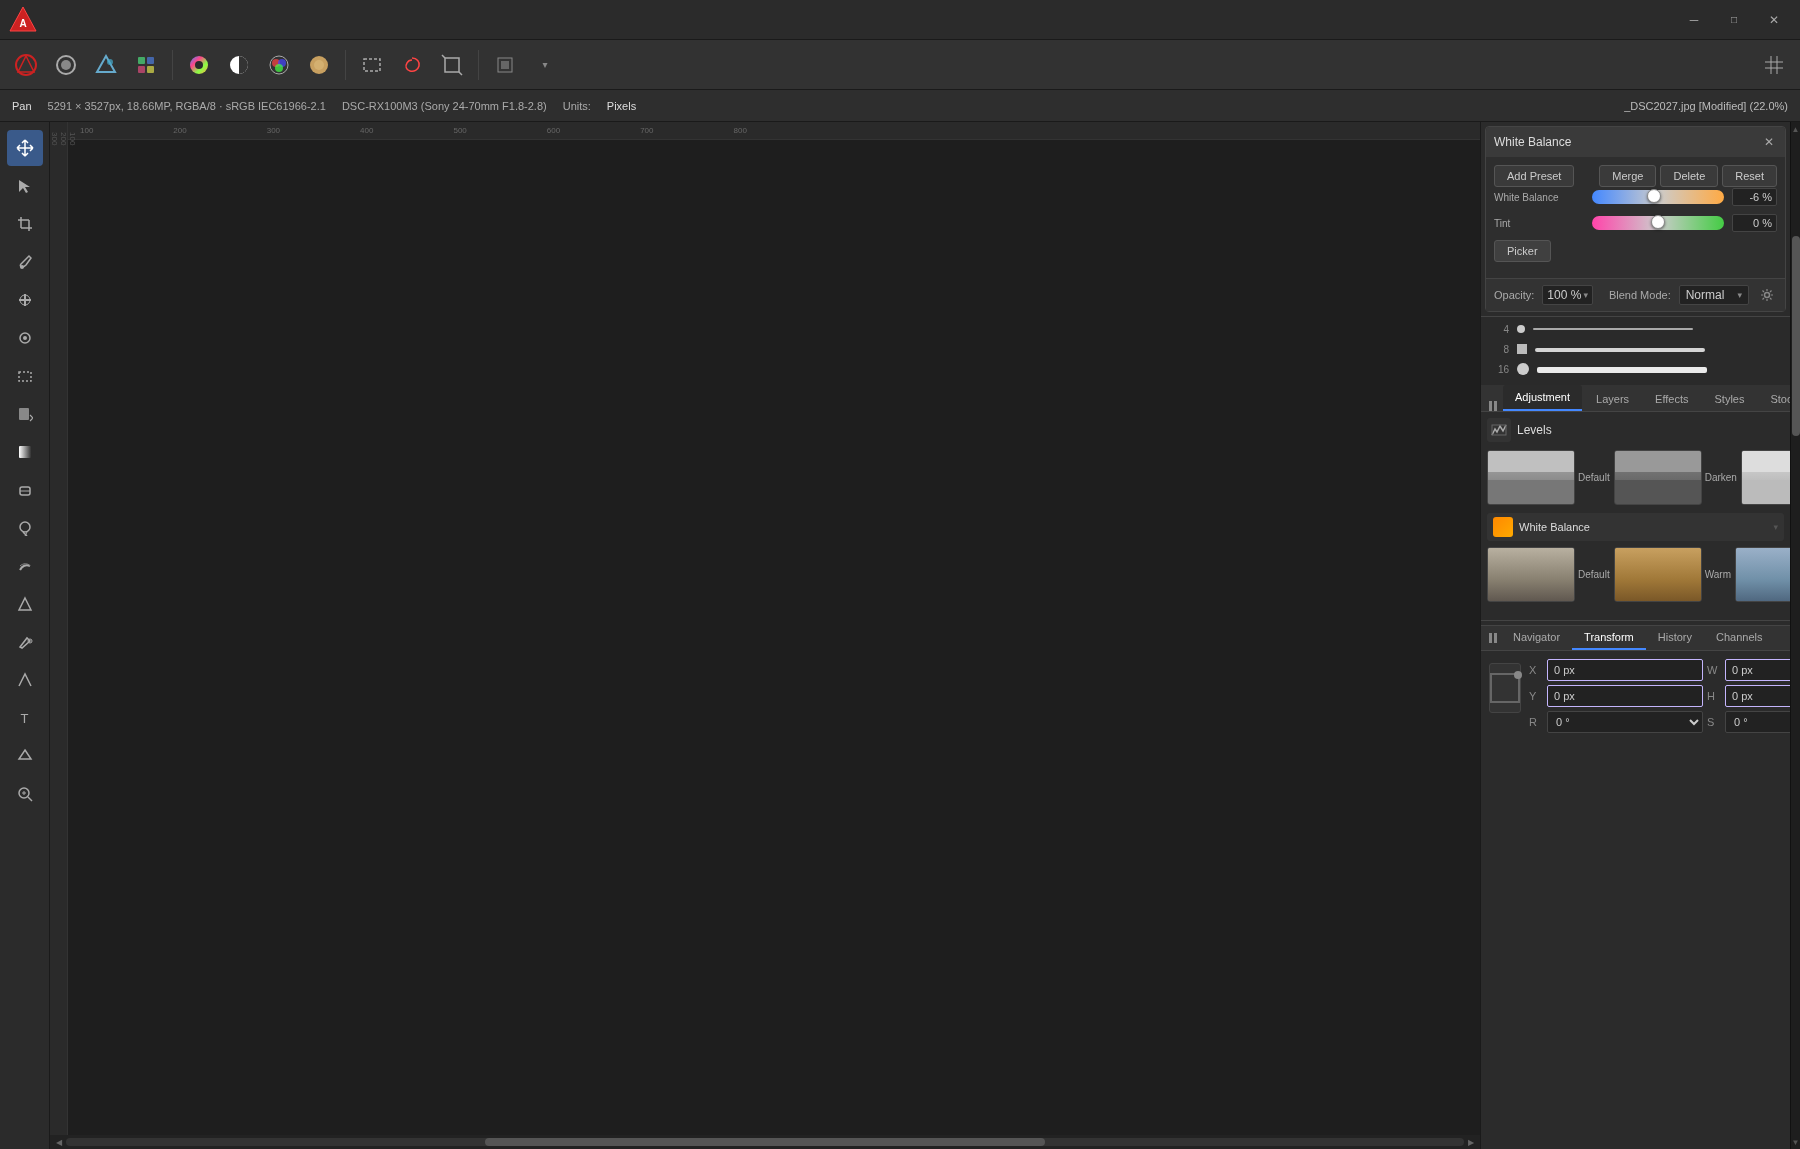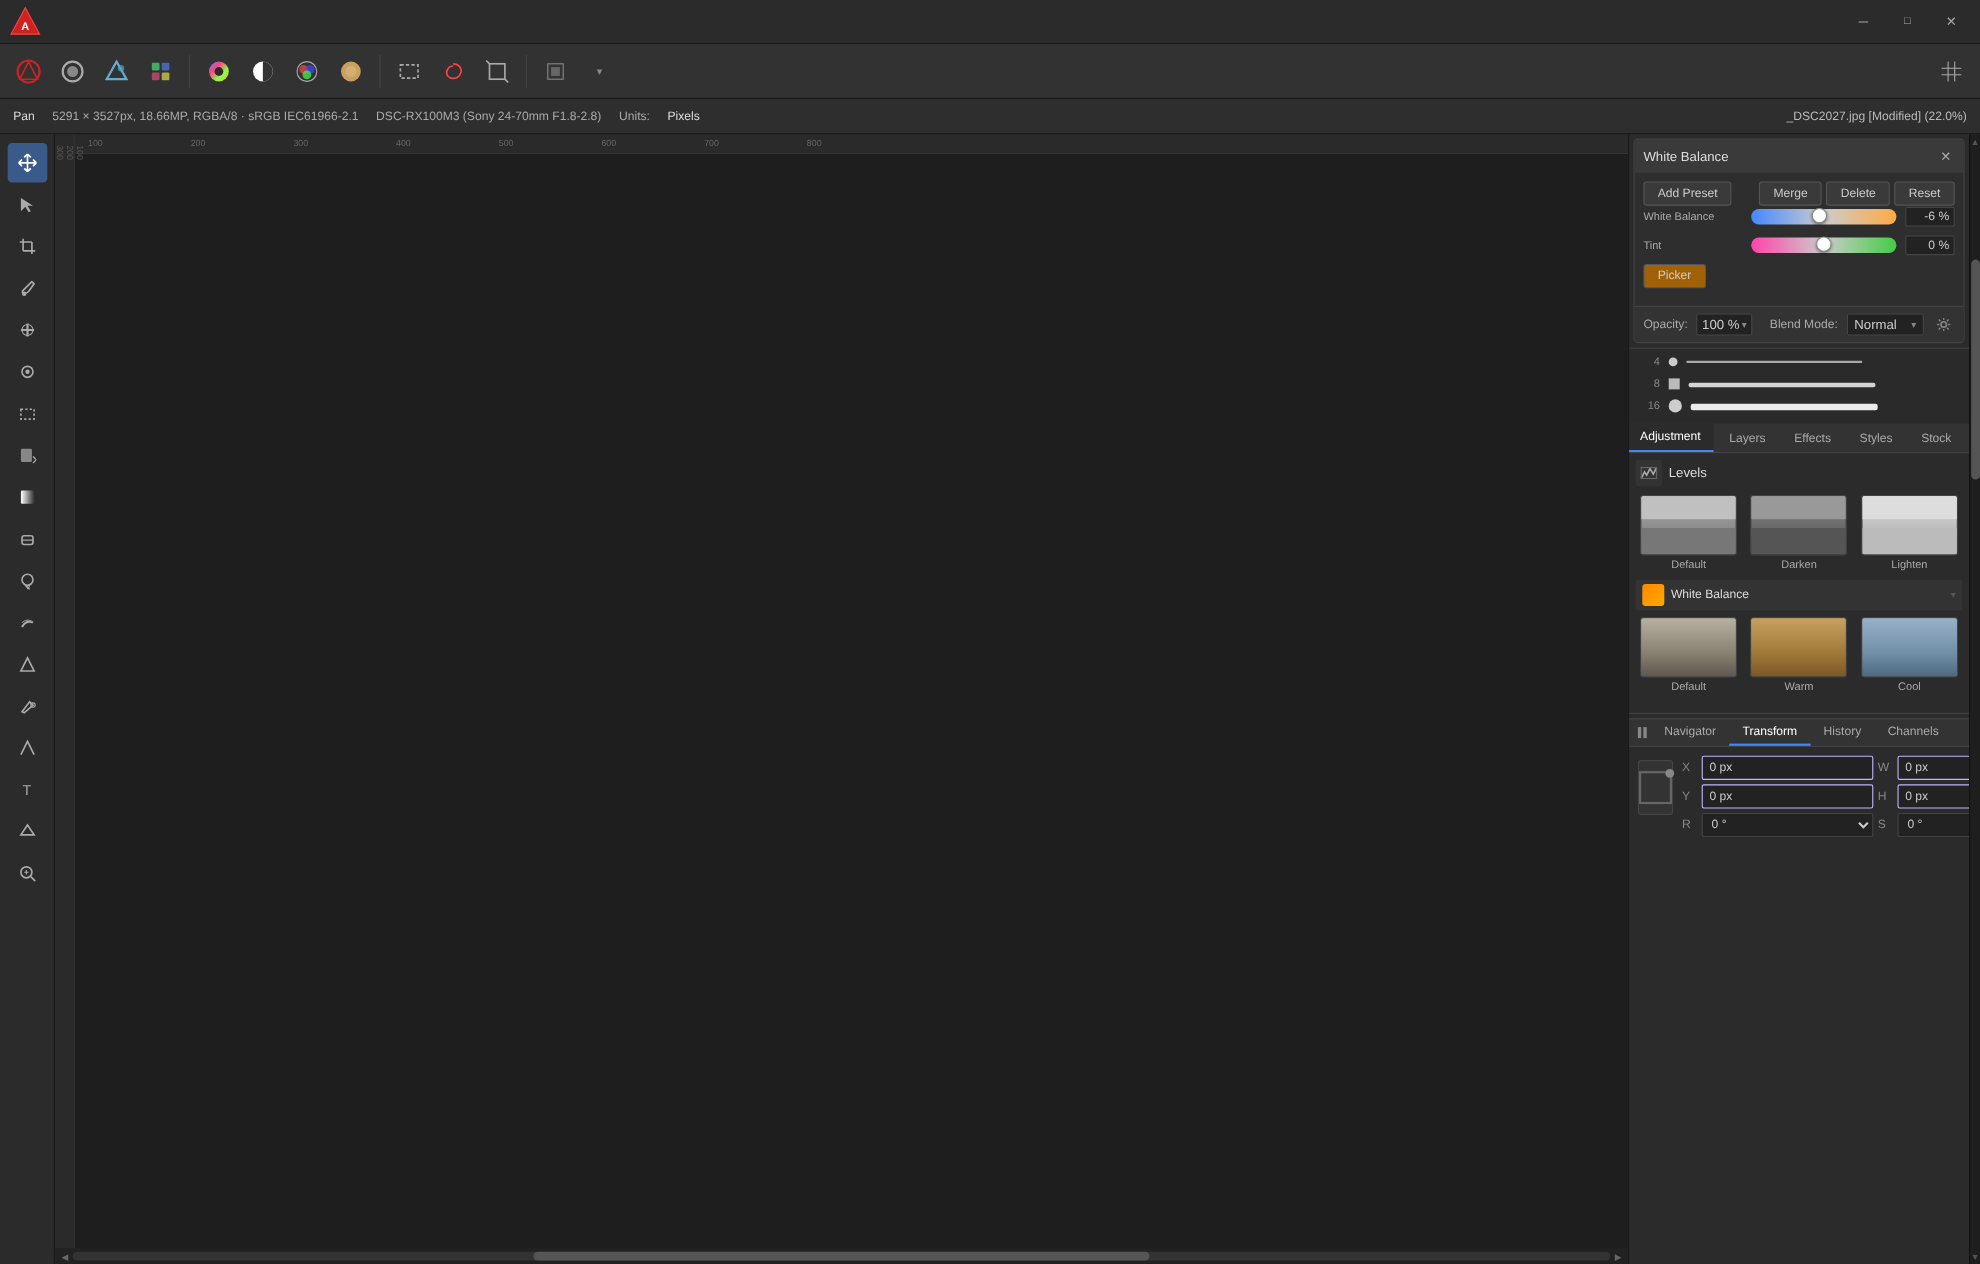--- a/index.html
+++ b/index.html
@@ -381,21 +381,21 @@
     
     .wb-temp-track {
       background: linear-gradient(90deg, #4488ff 0%, #cccccc 50%, #ffaa44 100%);
     }
     
     .wb-tint-track {
       background: linear-gradient(90deg, #ff44aa 0%, #cccccc 50%, #44cc44 100%);
     }
     .wb-picker-btn {
       padding: 4px 12px;
-      background: #a16207;
+      background: #404040;
       border: 1px solid #555;
       color: #ccc;
       border-radius: 3px;
       cursor: pointer;
       font-size: 11px;
       margin-bottom: 8px;
     }
 
     
     .opacity-row {
@@ -479,21 +479,20 @@
 
     
     .tabs-bar {
       display: flex;
       background: #333;
       border-bottom: 1px solid #444;
       flex-shrink: 0;
       padding: 0 4px;
       gap: 2px;
       align-items: flex-end;
-      justify-content: flex-end;
     }
     .tab-item {
       padding: 6px 12px;
       font-size: 11px;
       color: #aaa;
       cursor: pointer;
       border-radius: 3px 3px 0 0;
     }
     .tab-item.active {
       color: #fff;
@@ -530,21 +529,21 @@
 
     
     .preset-row {
       display: flex;
       gap: 4px;
       margin-bottom: 8px;
     }
     .preset-thumb {
       flex: 1;
       display: flex;
-      flex-direction: column;
+      flex-direction: row;
       align-items: center;
       gap: 3px;
       cursor: pointer;
     }
     .preset-img {
       width: 88px;
       height: 55px;
       border-radius: 3px;
       border: 1px solid #444;
       overflow: hidden;

